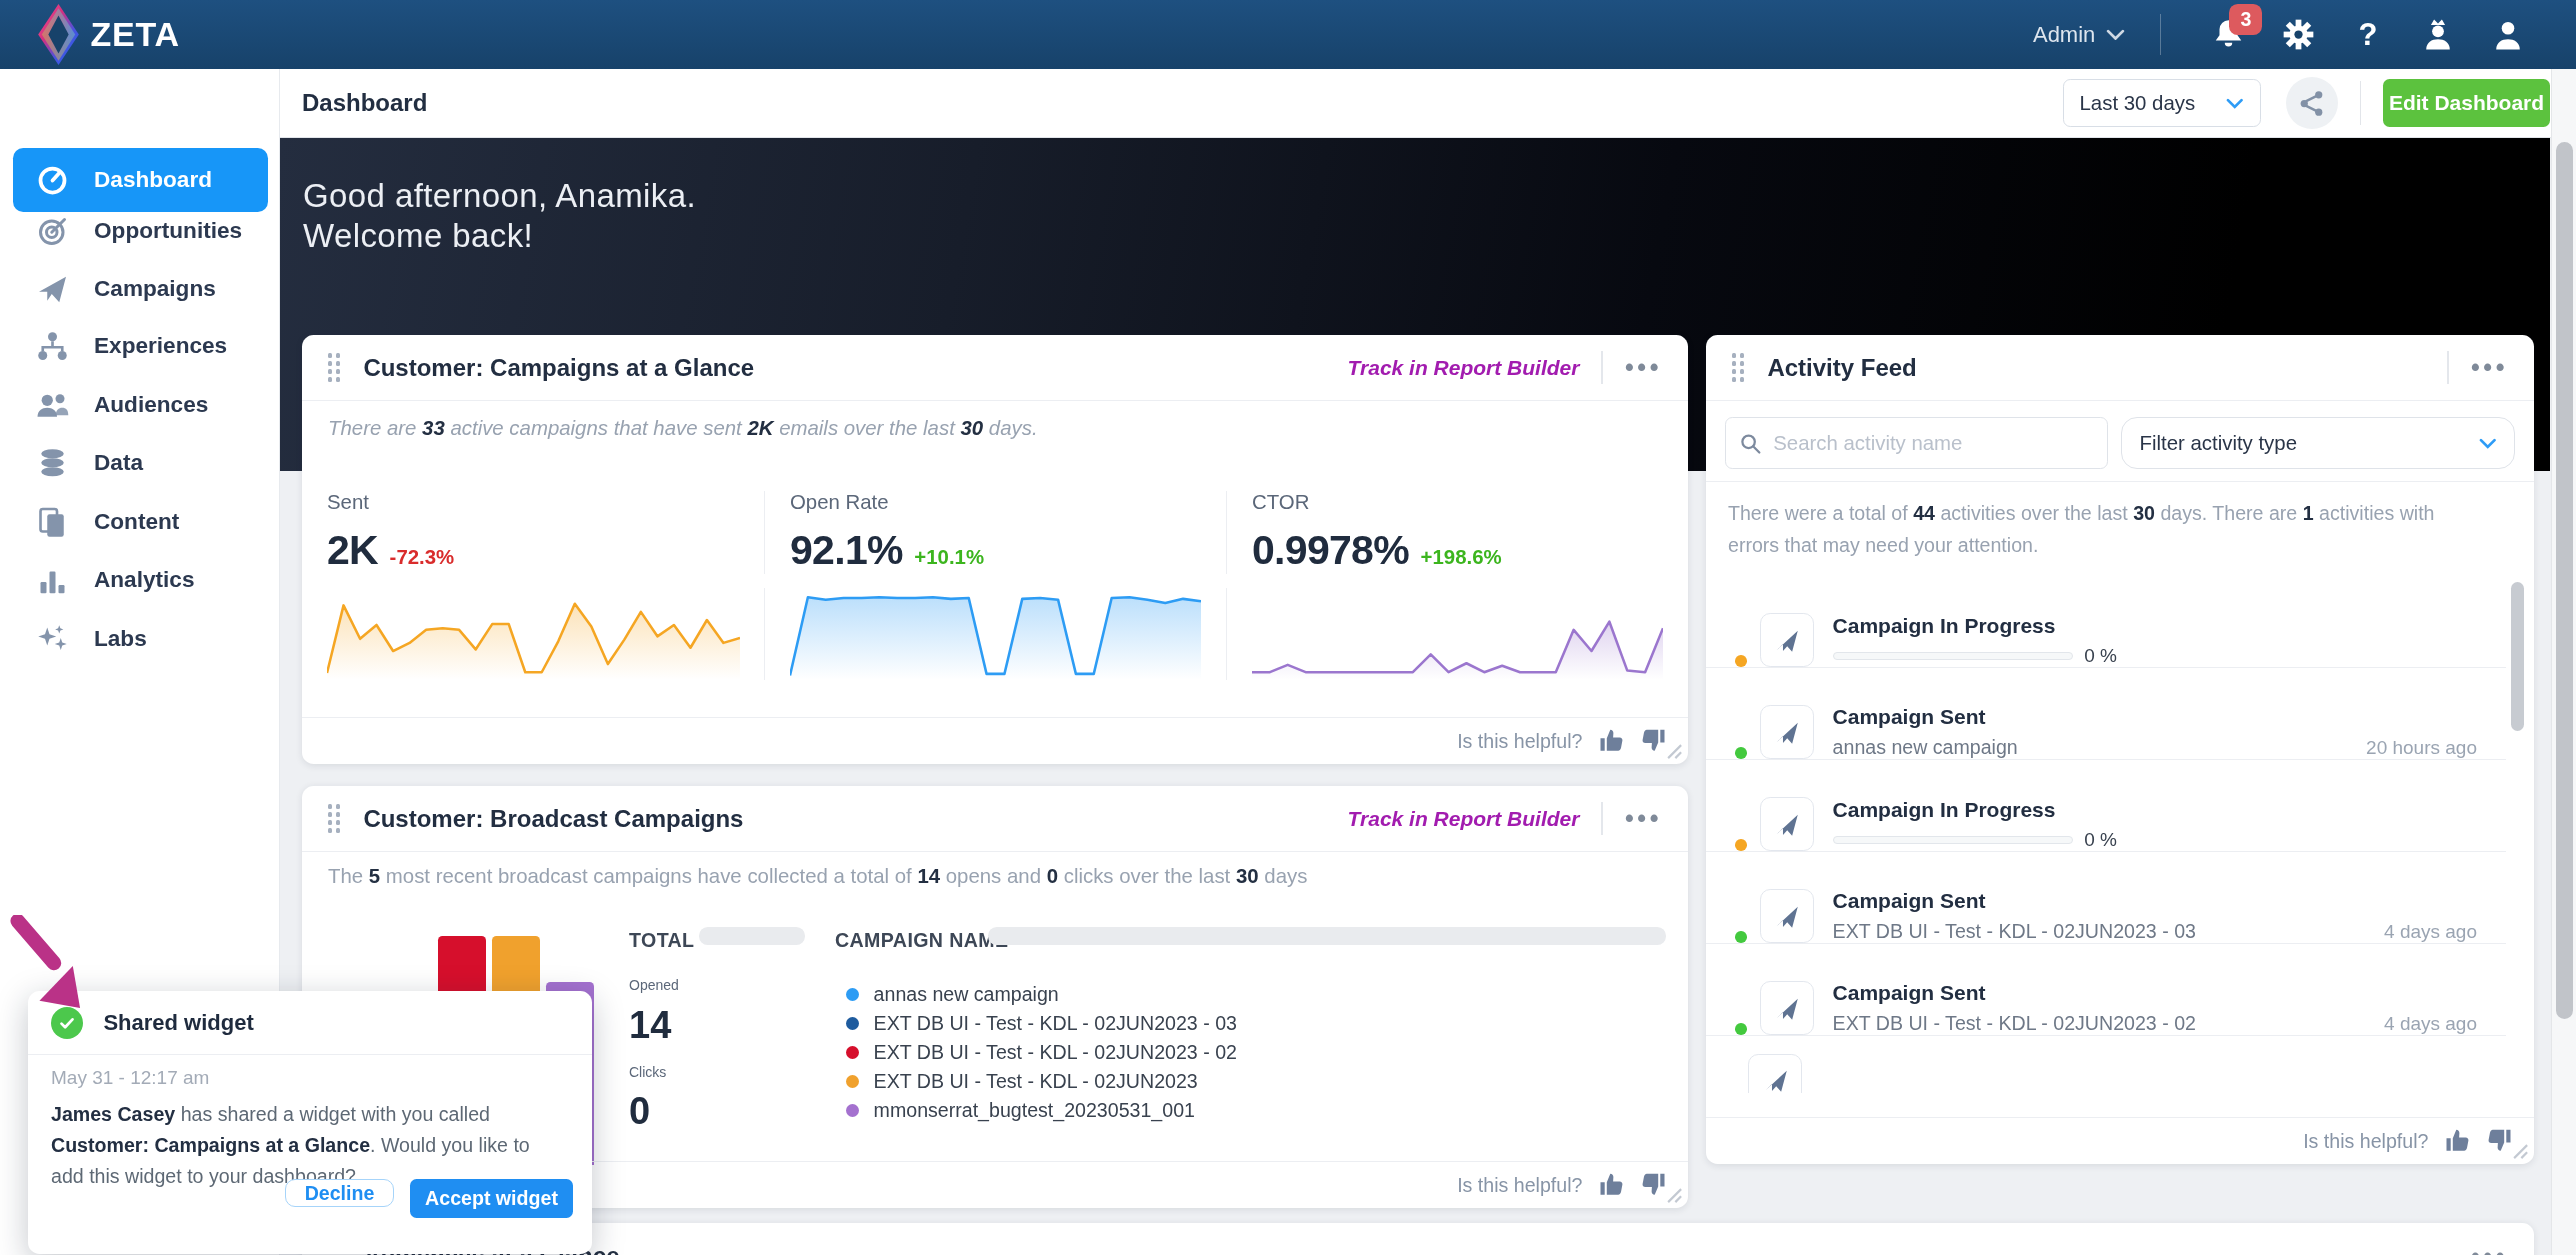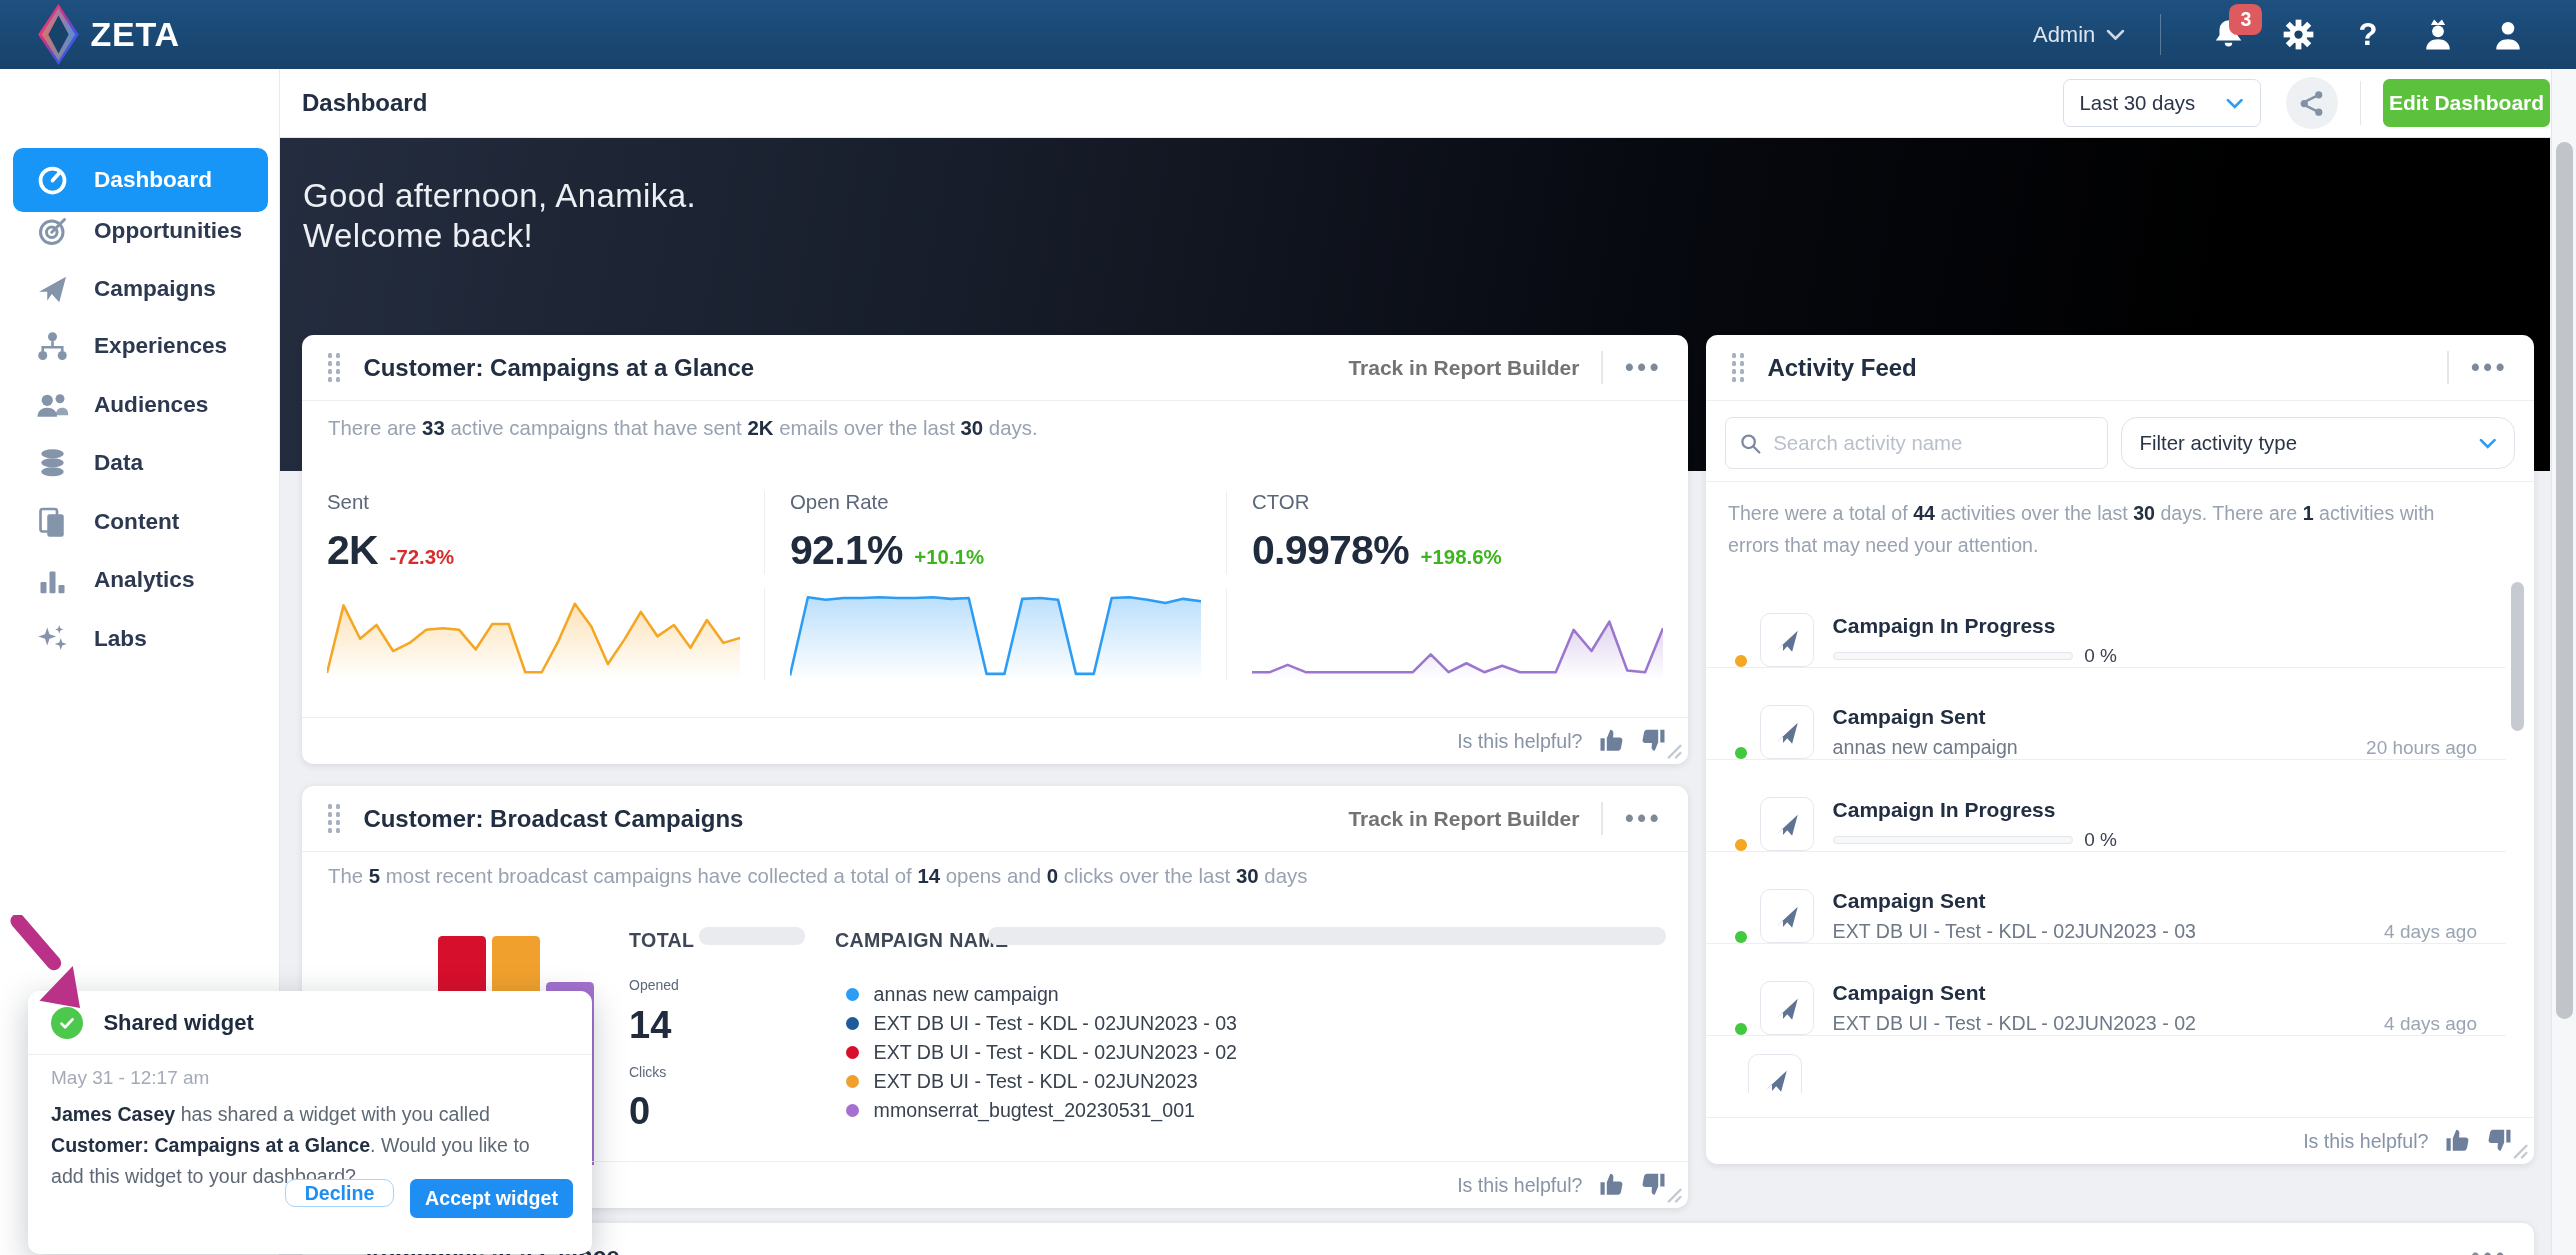--- a/index.html
+++ b/index.html
@@ -53,21 +53,21 @@
   .greeting { position: absolute; left: 23px; top: 38px; color: #eceff4; font-size: 33px; font-weight: 300;
     letter-spacing: 0.4px; line-height: 40px; }
 
   
   .card { position: absolute; background: #fff; border-radius: 11.6px; box-shadow: 0 1.5px 7.3px rgba(25,35,60,.10); z-index: 5; }
   .card-h { position: absolute; left: 0; top: 0; right: 0; height: 66px; border-bottom: 1.5px solid #eceef2;
     display: flex; align-items: center; padding: 0 26px; }
   .drag-handle { display: grid; grid-template-columns: 4.4px 4.4px; grid-auto-rows: 4.4px; gap: 3.6px; margin-right: 23px; cursor: grab; }
   .drag-handle i { background: #a6b0bf; border-radius: 1.5px; }
   .card-title { font-size: 24px; font-weight: 700; color: #222e41; }
-  .track-link { margin-left: auto; font-size: 21px; font-weight: 700; color: #737373; cursor: pointer; }
+  .track-link { margin-left: auto; font-size: 21px; font-weight: 700; color: #a21caf; cursor: pointer; font-style: italic; }
   .hvdiv { width: 1.5px; height: 33px; background: #e4e7ec; margin: 0 22px; }
   .dots-menu { color: #7f8a99; font-size: 25px; font-weight: 700; letter-spacing: 3.6px; cursor: pointer; line-height: 14.6px; }
   .desc { font-size: 20.4px; color: #98a2b0; }
   .desc .b, .rich .b { font-weight: 700; color: #232f42; }
   .card-foot { position: absolute; left: 0; right: 0; bottom: 0; height: 47px; border-top: 1.5px solid #eceef2;
     display: flex; align-items: center; justify-content: flex-end; padding-right: 20.4px; gap: 14.6px; }
   .helpful { font-size: 19.6px; color: #8794a6; }
   .thumb { width: 28px; height: 28px; cursor: pointer; }
   .resize-corner { position: absolute; right: 4.4px; bottom: 2.9px; }
 
@@ -342,21 +342,21 @@
           <i></i>
           <i></i>
           <i></i>
           <i></i>
         </span>
       <span class="card-title">Customer: Campaigns at a Glance</span>
       <span class="track-link">Track in Report Builder</span>
       <span class="hvdiv"></span>
       <span class="dots-menu">•••</span>
     </div>
-    <div class="desc rich" style="position:absolute;left:26px;top:82px;"><span>There are </span><span class="b">33</span><span> active campaigns that have sent </span><span class="b">2K</span><span> emails over the last </span><span class="b">30</span><span> days.</span></div>
+    <div class="desc rich" style="position:absolute;left:26px;top:82px;font-style:italic;"><span>There are </span><span class="b">33</span><span> active campaigns that have sent </span><span class="b">2K</span><span> emails over the last </span><span class="b">30</span><span> days.</span></div>
     <div class="stats">
 
     <div class="stat">
           <div class="stat-label">Sent</div>
           <div class="stat-line">
             <span class="stat-value">2K</span>
             <span class="stat-delta down">-72.3%</span>
           </div>
         </div>
         <div class="stat">

